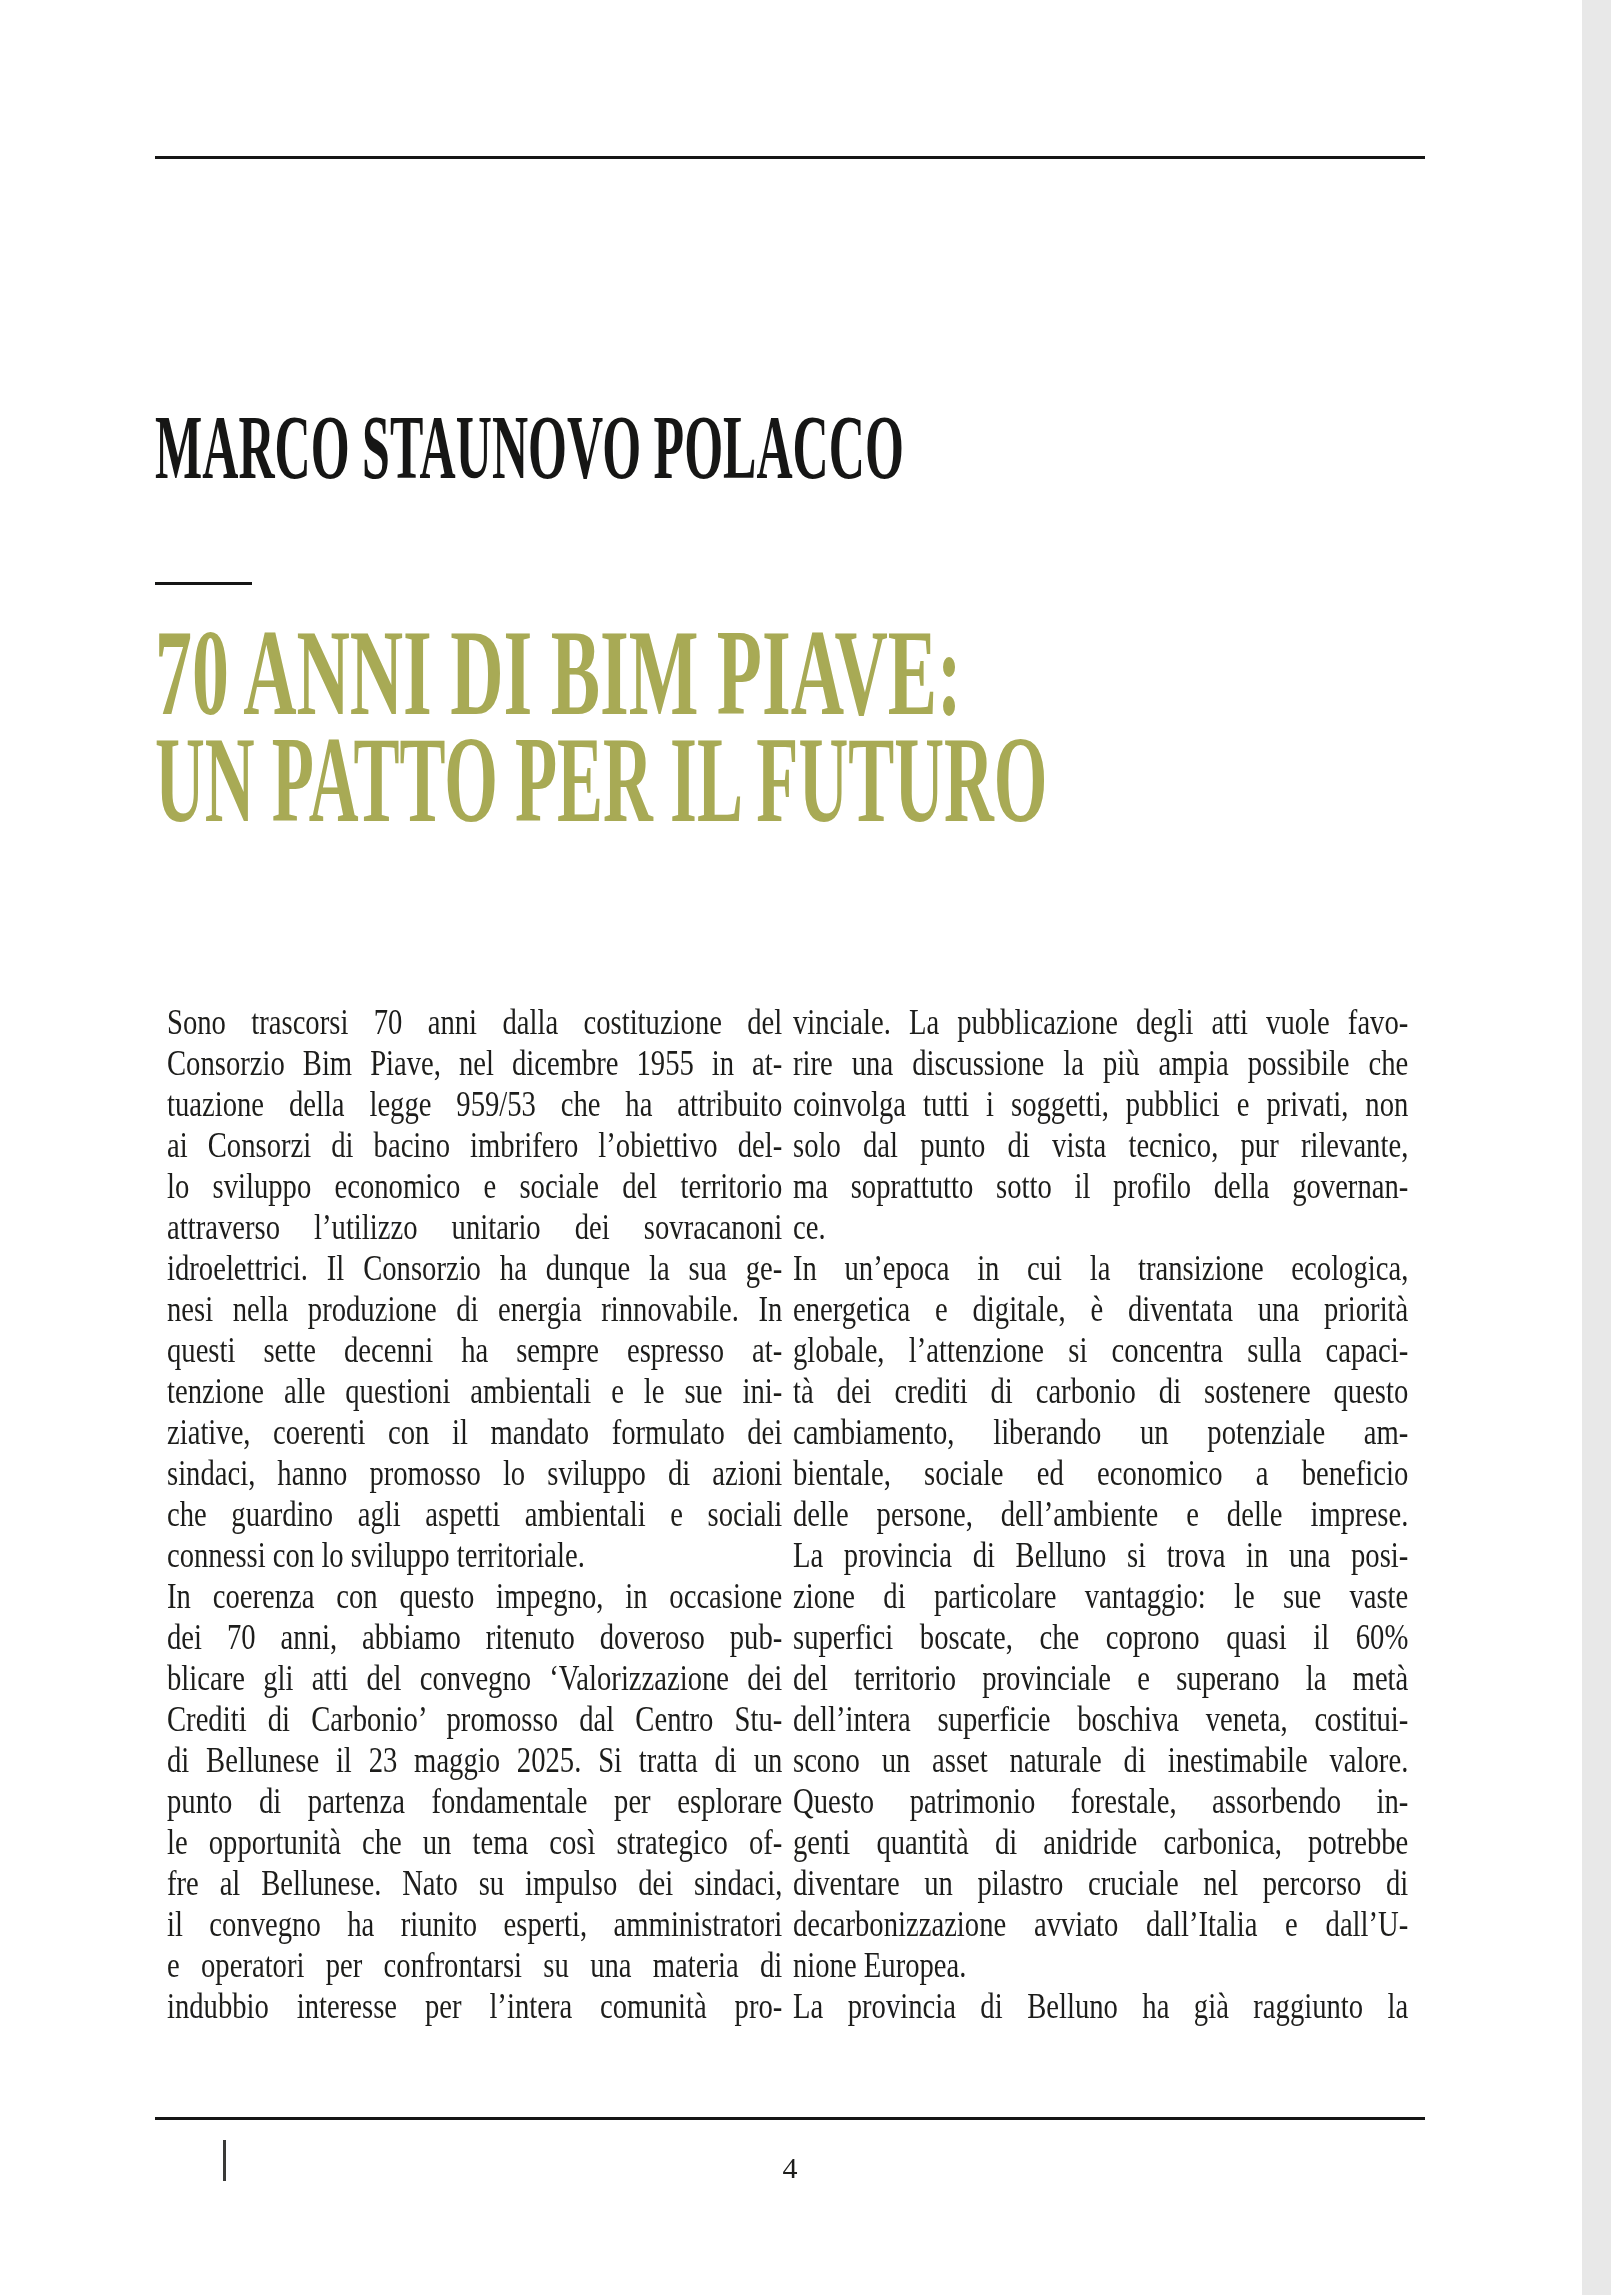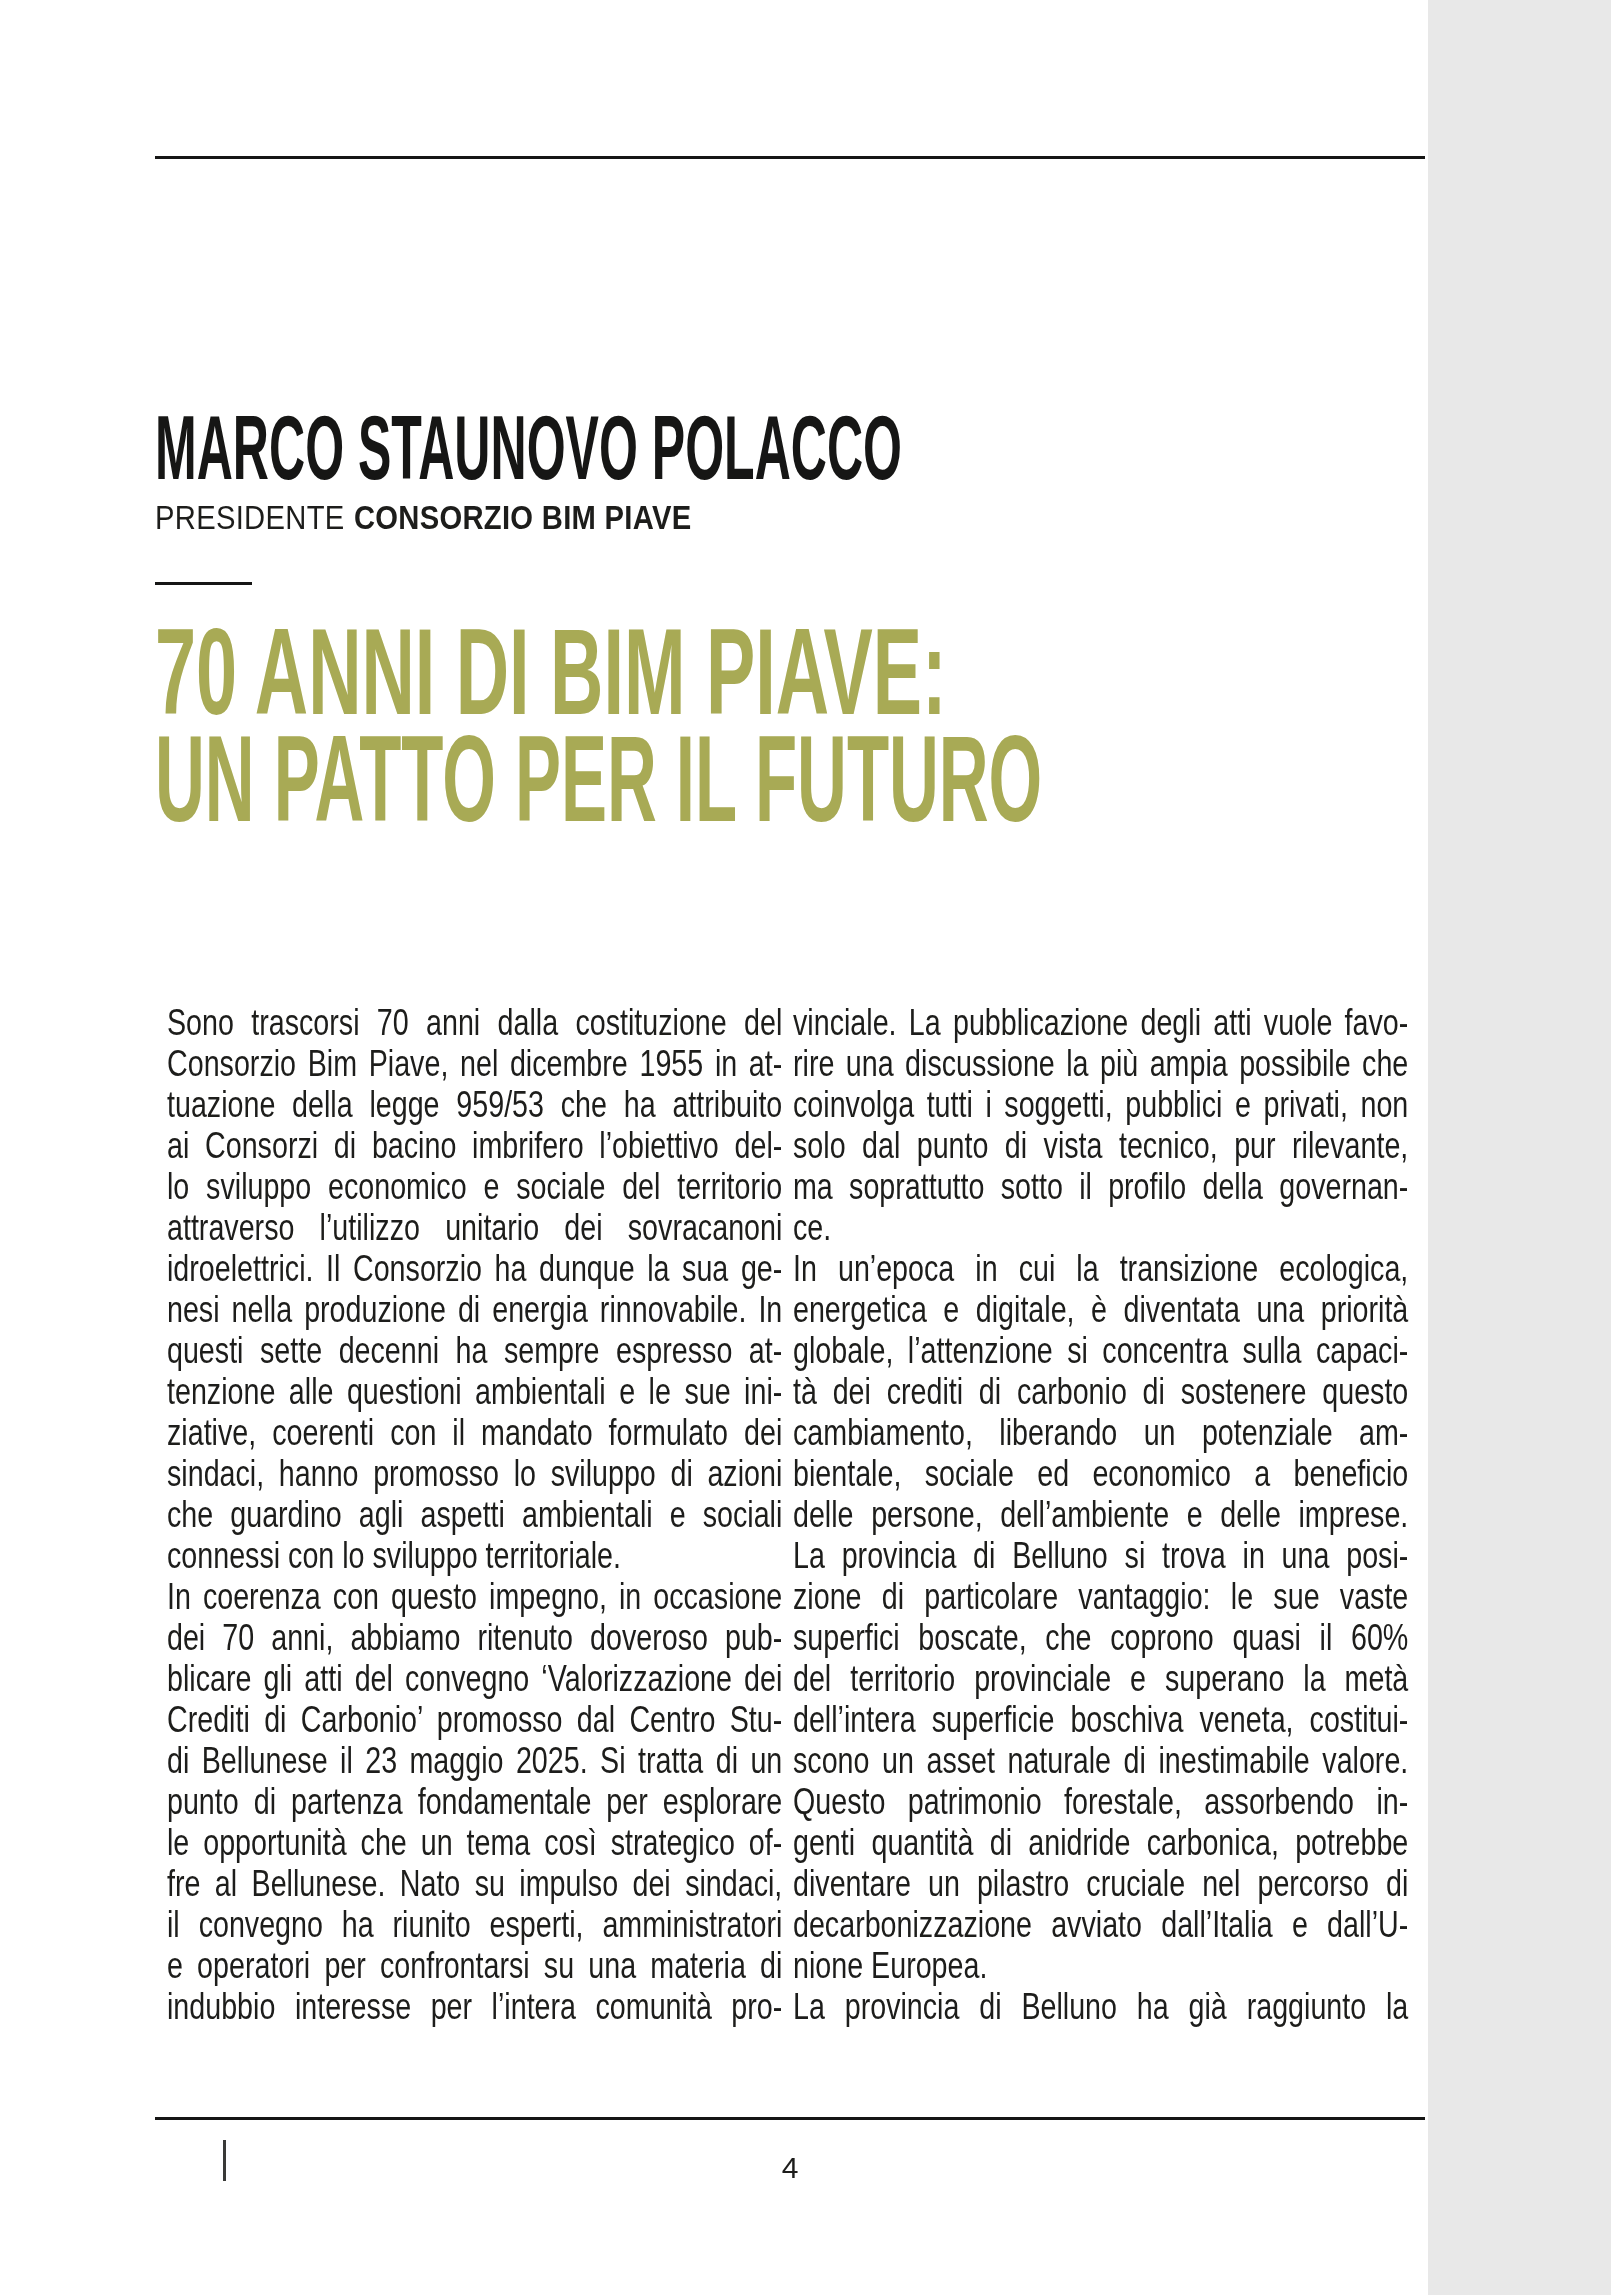--- a/index.html
+++ b/index.html
@@ -1,20 +1,20 @@
 <!DOCTYPE html>
 <html style="font-size:13.2px"><head>
 <meta charset="utf-8">
 <style>
   html,body{margin:0;padding:0;background:#e8e8e8;}
   .page{
     position:relative;
-    width:1428px;height:2295px;
+    width:1582px;height:2295px;
     background:#ffffff;
-    font-family:Liberation Sans, sans-serif;
+    font-family:Liberation Serif, serif;
     color:#1d1d1b;
     overflow:hidden;
   }
   .rule{position:absolute;background:#161615;}
   .rule-top{left:155px;top:156px;width:1270px;height:3.3px;}
   .rule-short{left:155px;top:582px;width:97px;height:2.5px;}
   .rule-bottom{left:155px;top:2117px;width:1270px;height:2.5px;}
 
   .author{
     position:absolute;left:155px;top:402px;
@@ -59,23 +59,20 @@
 <body>
 
 <div class="page">
 
   <div class="rule rule-top"></div>
 
   <h1 class="author" style="margin:0;">
     <span class="squeeze">MARCO STAUNOVO POLACCO</span>
   </h1>
 
-  <div class="role">
-    <span class="squeeze"><span class="role-prefix">PRESIDENTE</span><span class="role-org">CONSORZIO BIM PIAVE</span></span>
-  </div>
 
   <div class="rule rule-short"></div>
 
   <div class="title" style="color: rgb(168, 170, 85);">
     <span class="tline l1">70 ANNI DI BIM PIAVE:</span>
     <span class="tline l2">UN PATTO PER IL FUTURO</span>
   </div>
 
   <div class="col col-left">
     <div class="col-inner">

